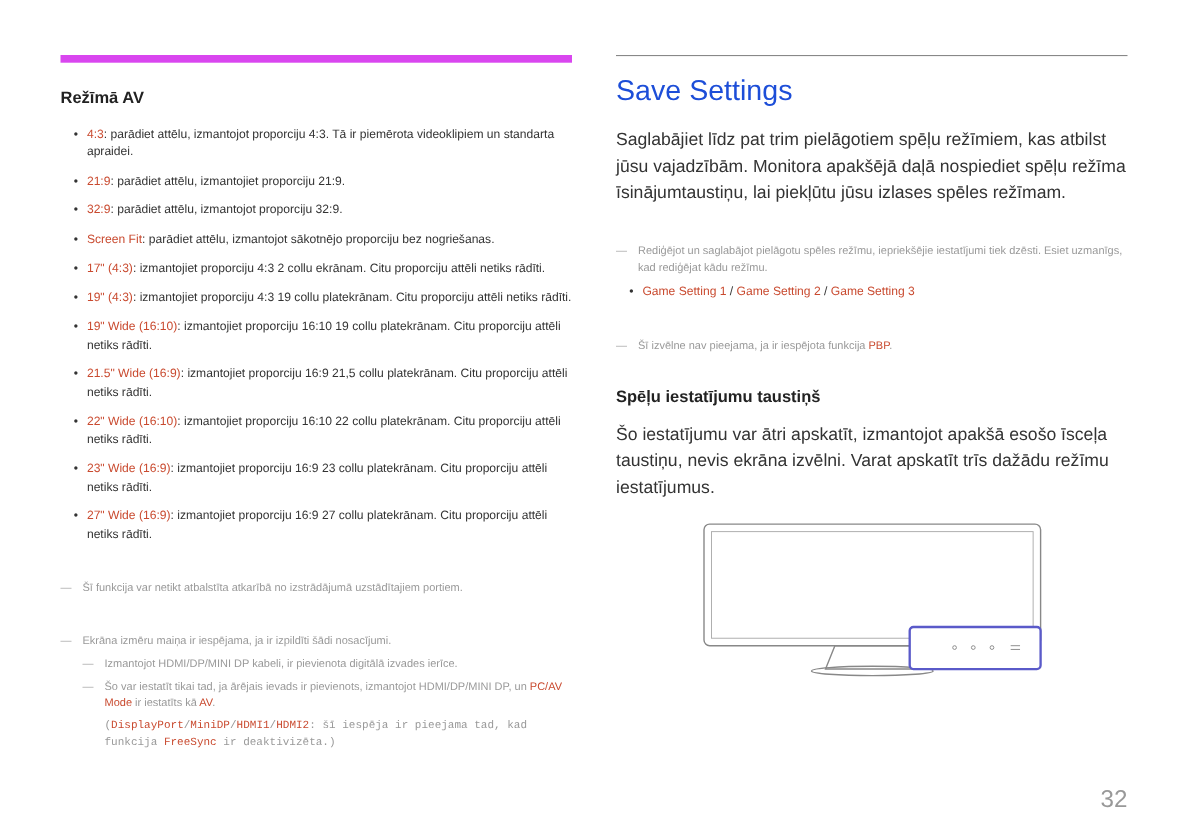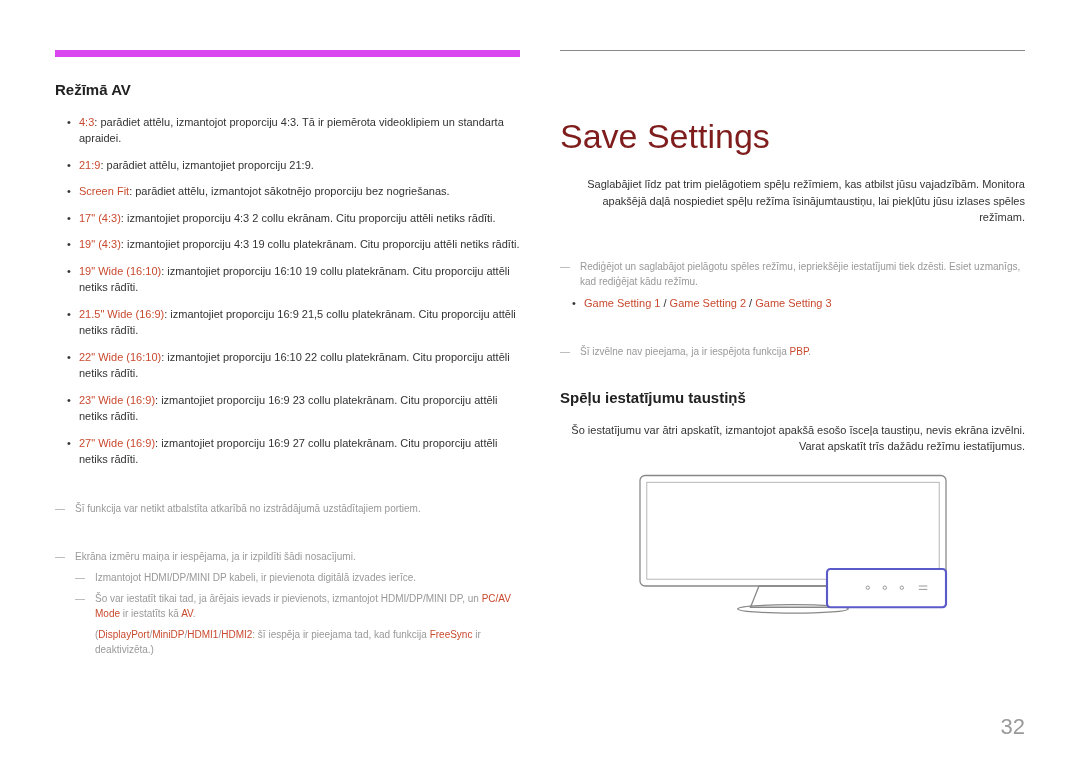--- a/index.html
+++ b/index.html
@@ -33,25 +33,24 @@
       border-top: 1px solid #888;
       padding-top: 12px;
     }
     h2.subheading {
       font-size: 15px;
       font-weight: 600;
       color: #222;
       margin-bottom: 12px;
     }
     h1.main-heading {
-      font-size: 34px;
+      font-size: 26px;
       font-weight: 400;
-      color: #7f1d1d;
+      color: #1d4ed8;
       margin-bottom: 14px;
-      margin-top: 48px;
     }
     ul.bullets {
       list-style: none;
       padding-left: 12px;
     }
     ul.bullets > li {
       position: relative;
       padding-left: 12px;
       margin-bottom: 10px;
       font-size: 11px;
@@ -62,24 +61,23 @@
       position: absolute;
       left: 0;
       top: 0;
       color: #333;
     }
     .keyword {
       color: #c94a2f;
       text-align: center;
     }
     .intro-text {
-      font-size: 11px;
+      font-size: 16px;
       color: #333;
       margin-bottom: 12px;
-      text-align: right;
     }
     .note-list {
       list-style: none;
       padding-left: 0;
     }
     .note-list > li {
       position: relative;
       padding-left: 20px;
       margin-bottom: 6px;
       font-size: 10px;
@@ -142,38 +140,39 @@
 </head>
 <body>
 
 <div class="page">
 
   <div class="column left-col">
     <h2 class="subheading">Režīmā AV</h2>
     <ul class="bullets">
       <li><span class="keyword">4:3</span><span>: parādiet attēlu, izmantojot proporciju 4:3. Tā ir piemērota videoklipiem un standarta apraidei.</span></li>
       <li><span class="keyword">21:9</span><span>: parādiet attēlu, izmantojiet proporciju 21:9.</span></li>
+      <li><span class="keyword">32:9</span><span>: parādiet attēlu, izmantojot proporciju 32:9.</span></li>
       <li><span class="keyword">Screen Fit</span><span>: parādiet attēlu, izmantojot sākotnējo proporciju bez nogriešanas.</span></li>
       <li><span class="keyword">17" (4:3)</span><span>: izmantojiet proporciju 4:3 2 collu ekrānam. Citu proporciju attēli netiks rādīti.</span></li>
       <li><span class="keyword">19" (4:3)</span><span>: izmantojiet proporciju 4:3 19 collu platekrānam. Citu proporciju attēli netiks rādīti.</span></li>
       <li><span class="keyword">19" Wide (16:10)</span><span>: izmantojiet proporciju 16:10 19 collu platekrānam. Citu proporciju attēli netiks rādīti.</span></li>
       <li><span class="keyword">21.5" Wide (16:9)</span><span>: izmantojiet proporciju 16:9 21,5 collu platekrānam. Citu proporciju attēli netiks rādīti.</span></li>
       <li><span class="keyword">22" Wide (16:10)</span><span>: izmantojiet proporciju 16:10 22 collu platekrānam. Citu proporciju attēli netiks rādīti.</span></li>
       <li><span class="keyword">23" Wide (16:9)</span><span>: izmantojiet proporciju 16:9 23 collu platekrānam. Citu proporciju attēli netiks rādīti.</span></li>
       <li><span class="keyword">27" Wide (16:9)</span><span>: izmantojiet proporciju 16:9 27 collu platekrānam. Citu proporciju attēli netiks rādīti.</span></li>
     </ul>
     <ul class="note-list">
       <li>Šī funkcija var netikt atbalstīta atkarībā no izstrādājumā uzstādītajiem portiem.</li>
       <li>
         <span>Ekrāna izmēru maiņa ir iespējama, ja ir izpildīti šādi nosacījumi.</span>
         <ul class="sub-note-list">
           <li>Izmantojot HDMI/DP/MINI DP kabeli, ir pievienota digitālā izvades ierīce.</li>
           <li>
             <span>Šo var iestatīt tikai tad, ja ārējais ievads ir pievienots, izmantojot HDMI/DP/MINI DP, un </span><span class="keyword">PC/AV Mode</span><span> ir iestatīts kā </span><span class="keyword">AV</span><span>.</span>
-            <div class="plain-sub" style="padding-left:0; margin-top:6px;">
+            <div class="plain-sub" style="padding-left:0; margin-top:6px;font-family:Liberation Mono, monospace;">
               <span>(</span><span class="keyword">DisplayPort</span><span>/</span><span class="keyword">MiniDP</span><span>/</span><span class="keyword">HDMI1</span><span>/</span><span class="keyword">HDMI2</span><span>: šī iespēja ir pieejama tad, kad funkcija </span><span class="keyword">FreeSync</span><span> ir deaktivizēta.)</span>
             </div>
           </li>
         </ul>
       </li>
     </ul>
   </div>
 
   <div class="column right-col">
     <h1 class="main-heading">Save Settings</h1>

